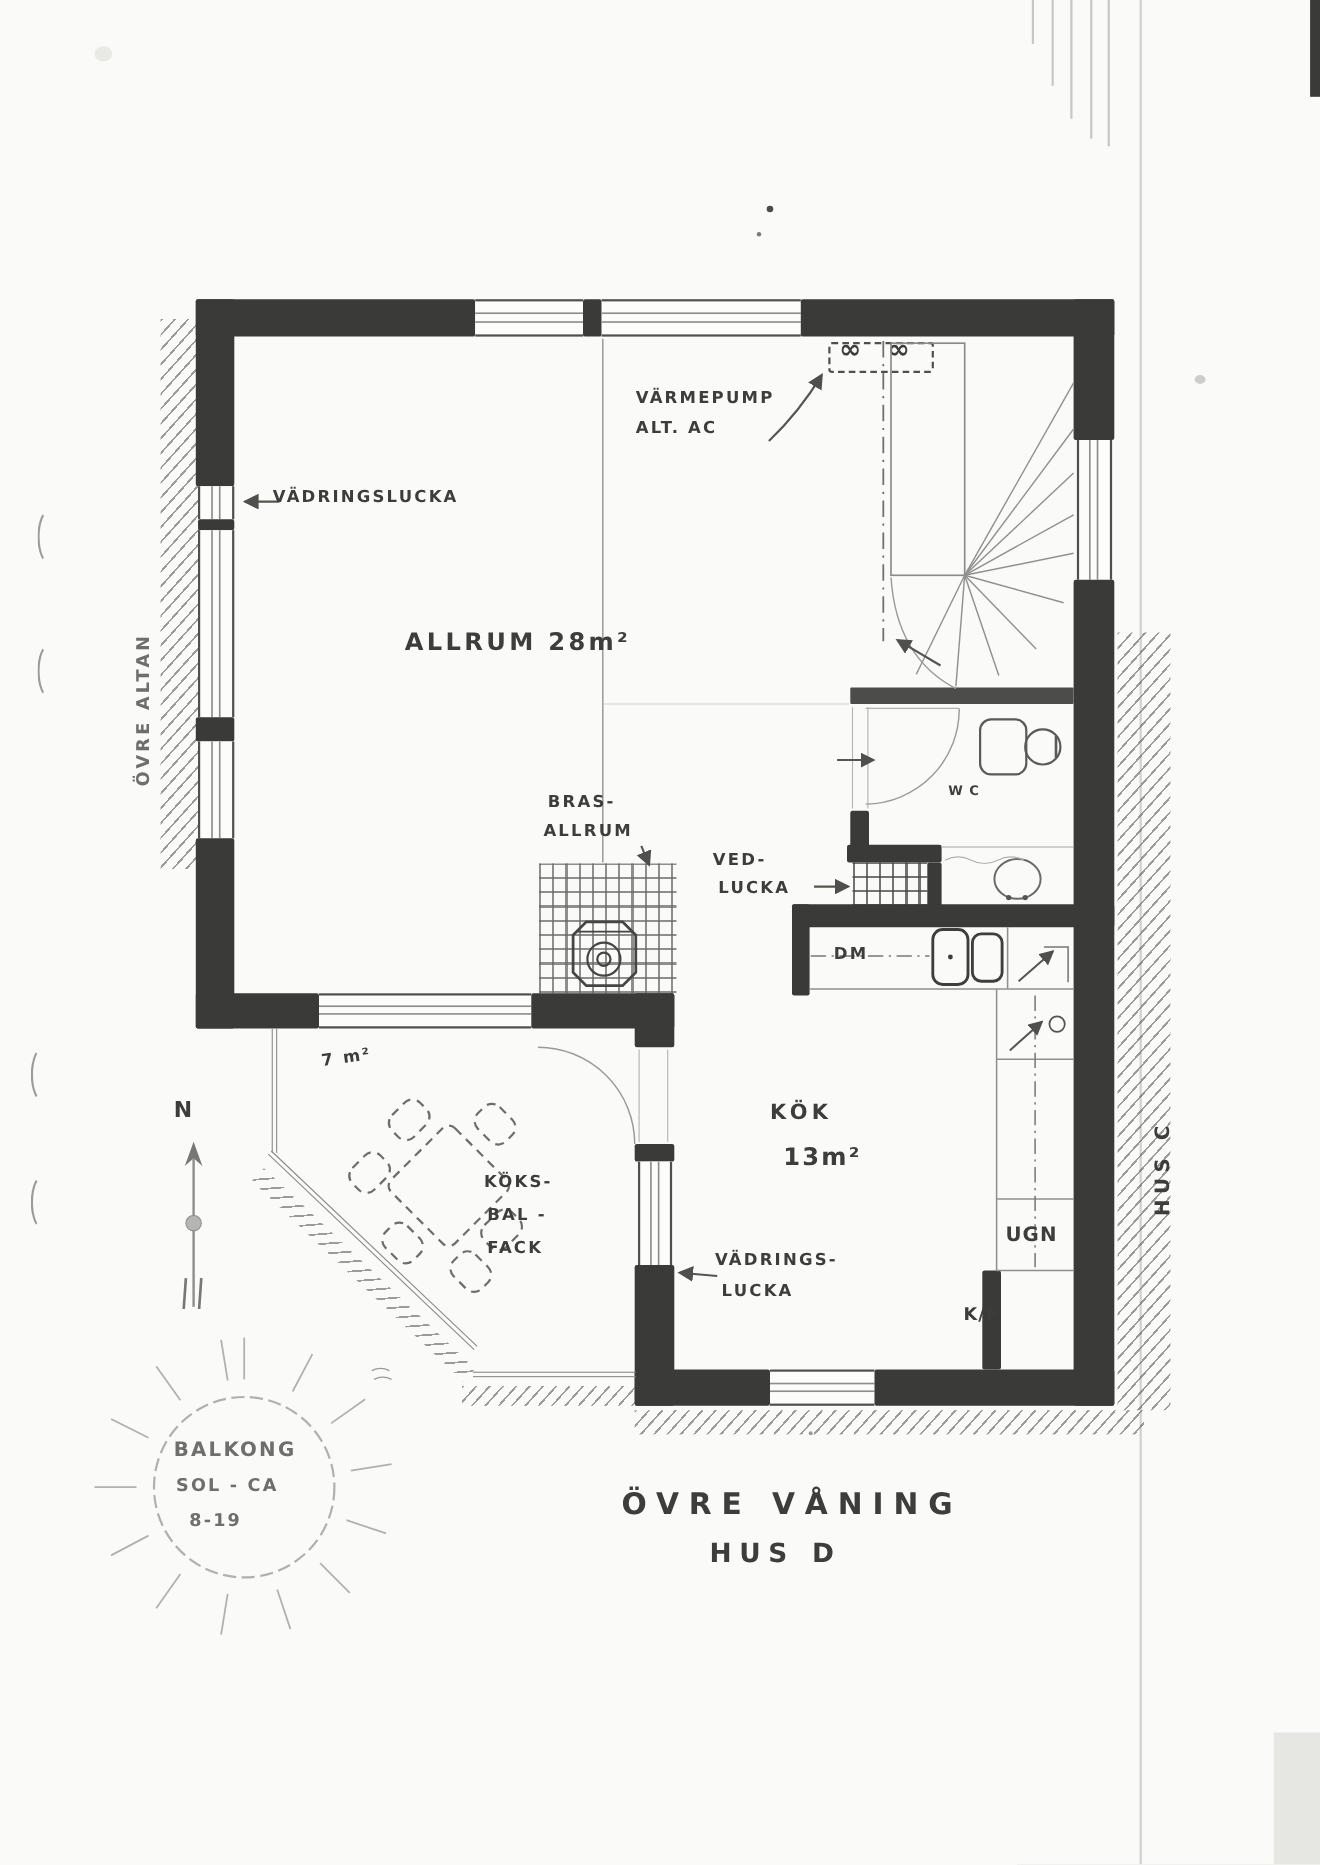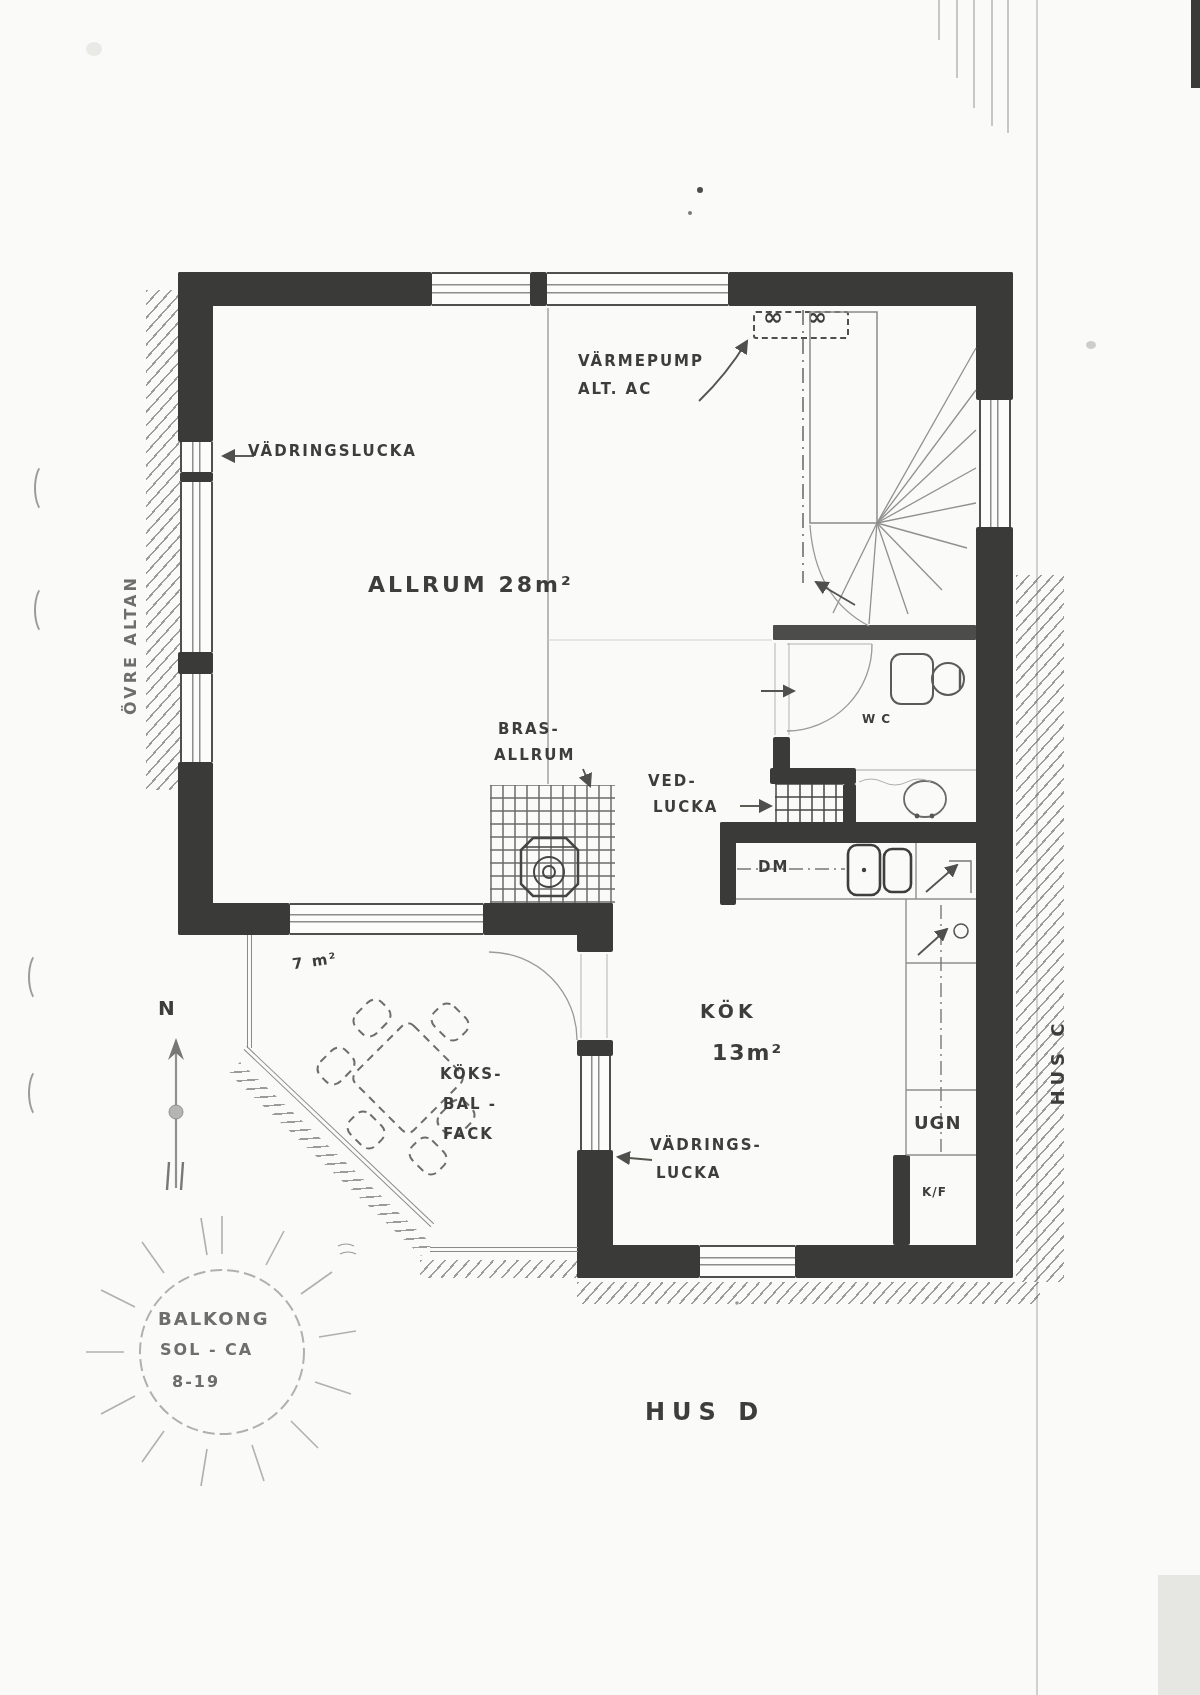--- a/index.html
+++ b/index.html
@@ -256,33 +256,34 @@
   <span class="txt" style="left:653px;top:798px;font-size:15px">LUCKA</span>
 
   <span class="txt" style="left:862px;top:712px;font-size:12px;letter-spacing:6px">WC</span>
 
   <span class="txt" style="left:758px;top:858px;font-size:15px">DM</span>
 
   <span class="txt" style="left:700px;top:1000px;font-size:19px;letter-spacing:4px">KÖK</span>
   <span class="txt" style="left:712px;top:1040px;font-size:22px">13m²</span>
 
   <span class="txt" style="left:914px;top:1112px;font-size:18px;letter-spacing:1px">UGN</span>
-  <span class="txt" style="left:922px;top:1185px;font-size:12px;letter-spacing:1px">K/F</span>
+  <span class="txt" style="left:876px;top:1185px;font-size:16px;letter-spacing:1px">K/F</span>
 
   <span class="txt" style="left:650px;top:1136px;font-size:15px">VÄDRINGS-</span>
   <span class="txt" style="left:656px;top:1164px;font-size:15px">LUCKA</span>
 
   <span class="txt" style="left:292px;top:952px;font-size:15px;transform:rotate(-8deg)">7 m²</span>
   <span class="txt" style="left:440px;top:1065px;font-size:15px">KÖKS-</span>
   <span class="txt" style="left:443px;top:1095px;font-size:15px">BAL -</span>
   <span class="txt" style="left:443px;top:1125px;font-size:15px">FACK</span>
 
   <span class="txt" style="left:1057px;top:1062px;transform:translate(-50%,-50%) rotate(-90deg);font-size:18px;letter-spacing:5px">HUS C</span>
 
   <span class="txt" style="left:158px;top:996px;font-size:20px">N</span>
 
   <span class="txt lt" style="left:158px;top:1308px;font-size:18px">BALKONG</span>
   <span class="txt lt" style="left:160px;top:1340px;font-size:16px">SOL - CA</span>
   <span class="txt lt" style="left:172px;top:1372px;font-size:16px">8-19</span>
 
+  <span class="txt" style="left:720px;top:1352px;transform:translateX(-50%);font-size:27px;letter-spacing:9px">ÖVRE VÅNING</span>
   <span class="txt" style="left:705px;top:1398px;transform:translateX(-50%);font-size:24px;letter-spacing:7px">HUS D</span>
 
 </div>
 
 </body></html>

